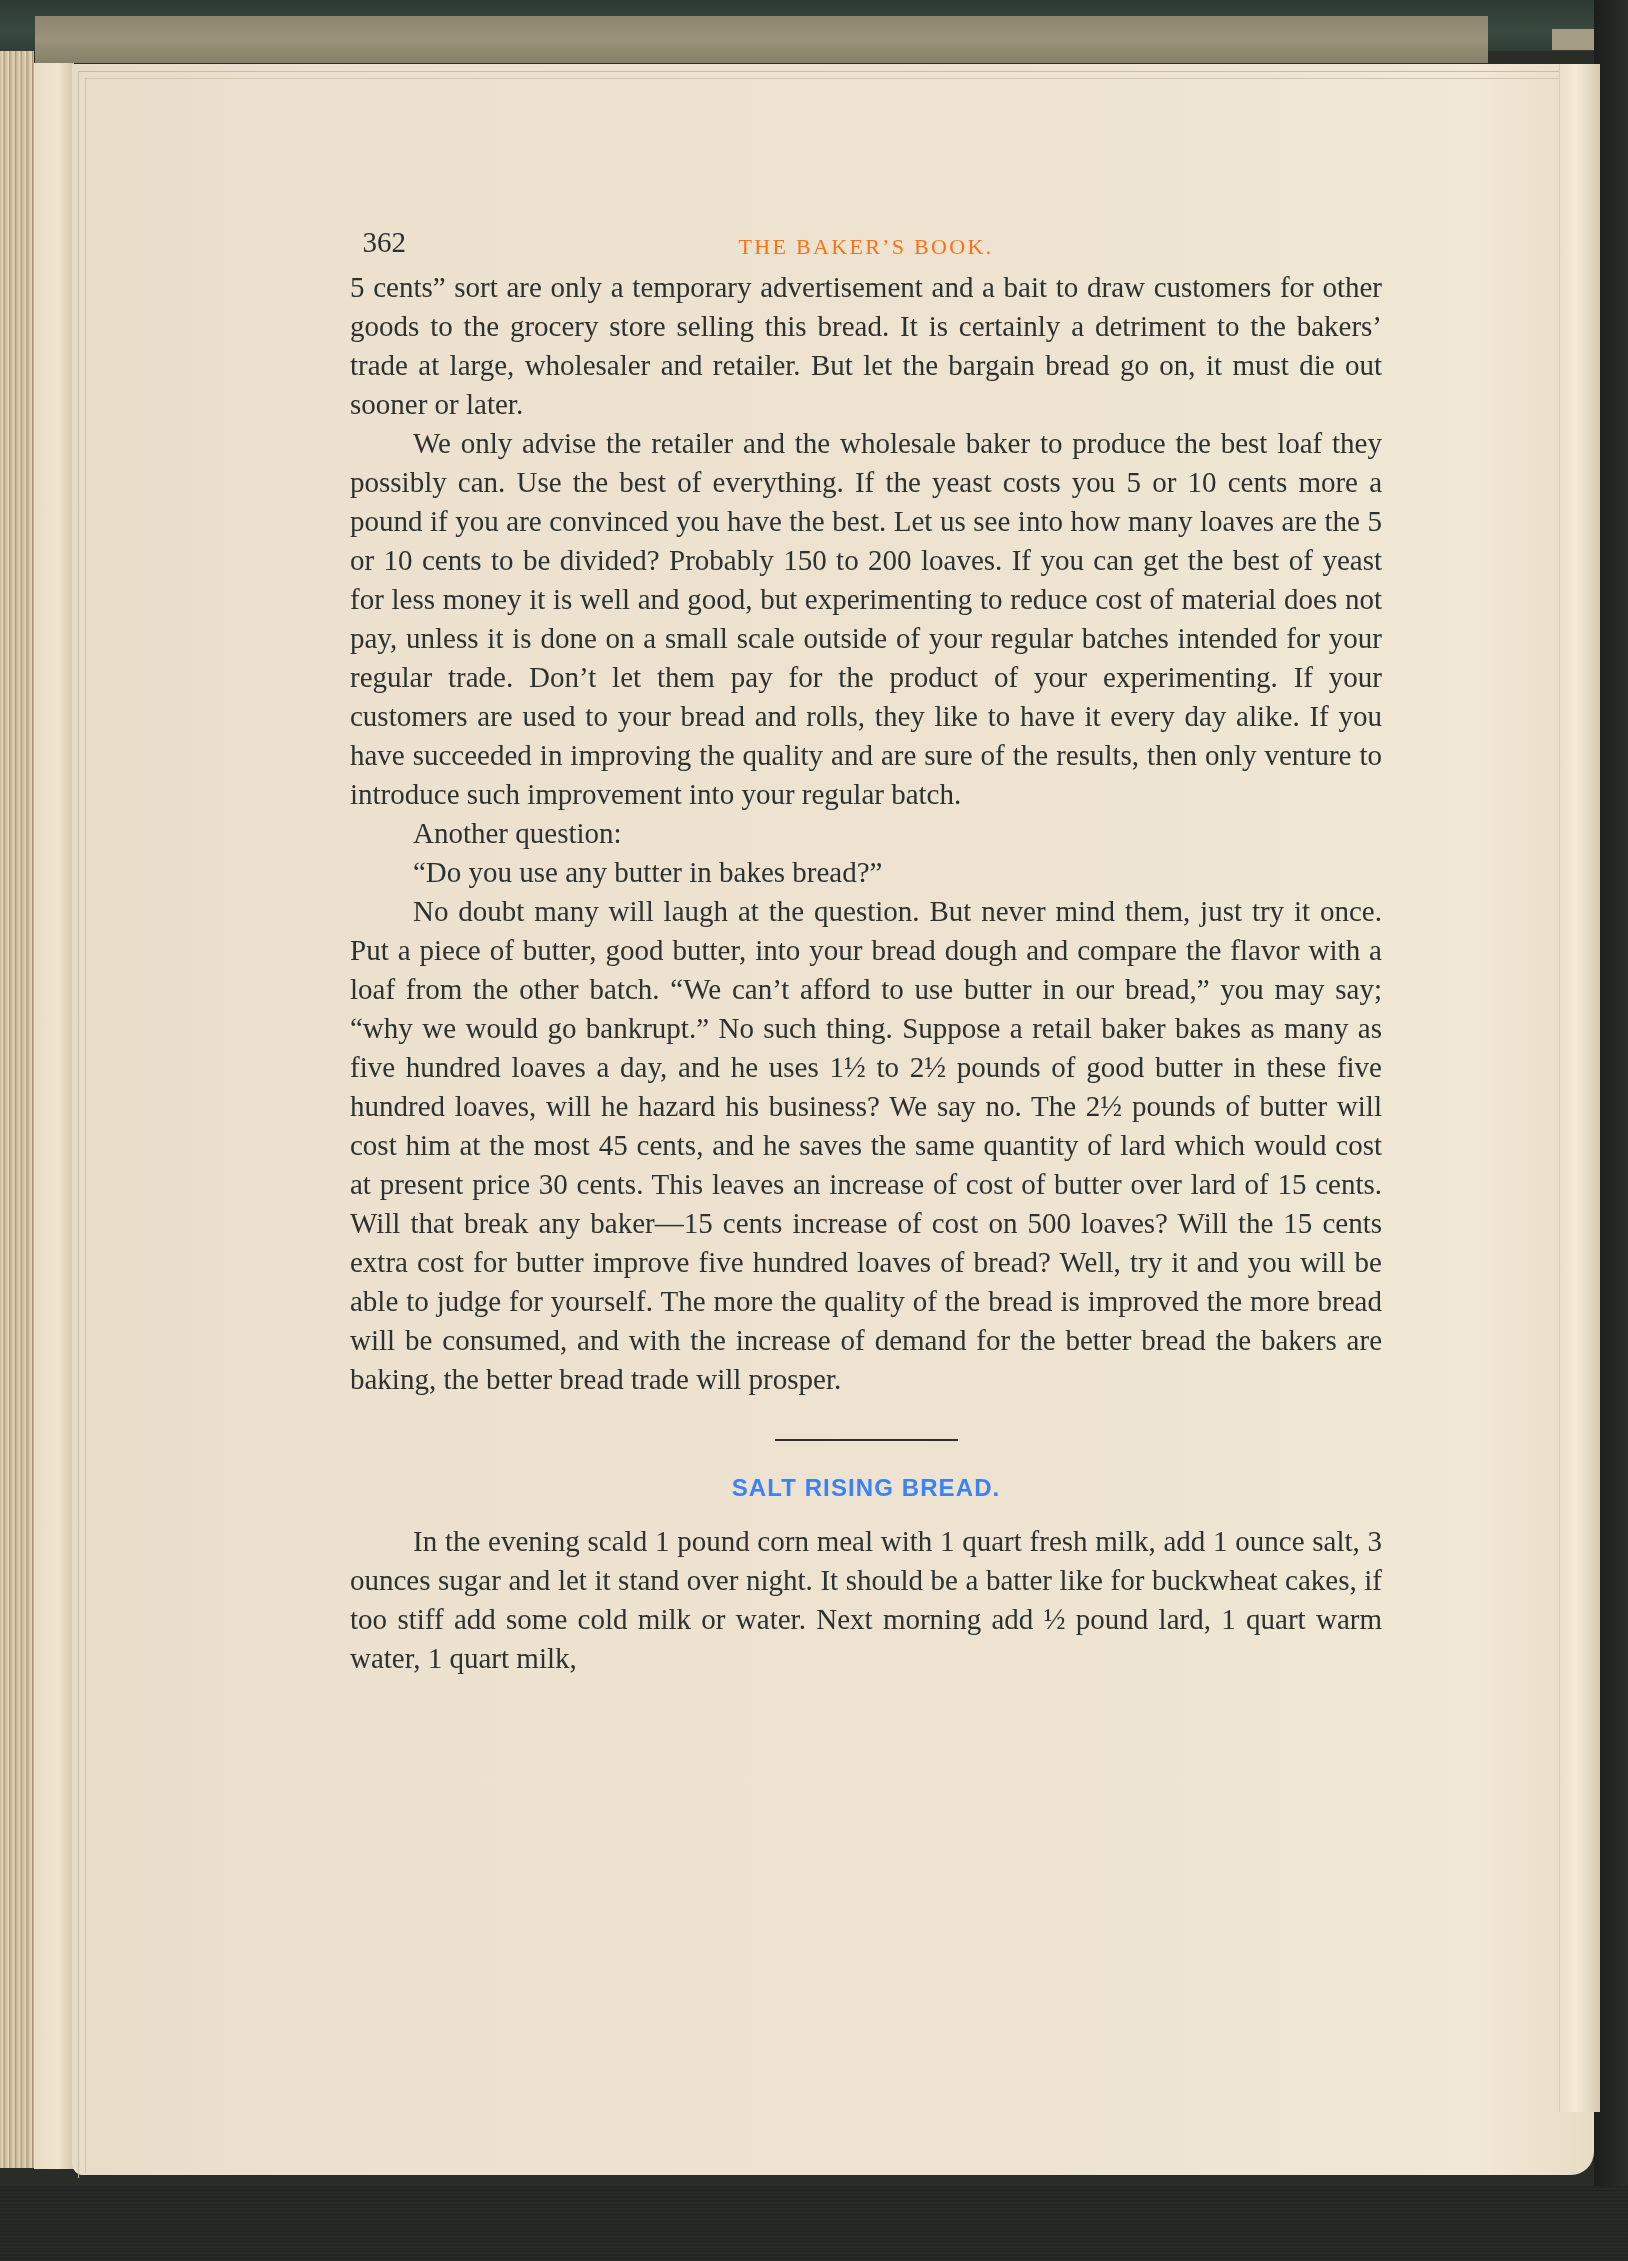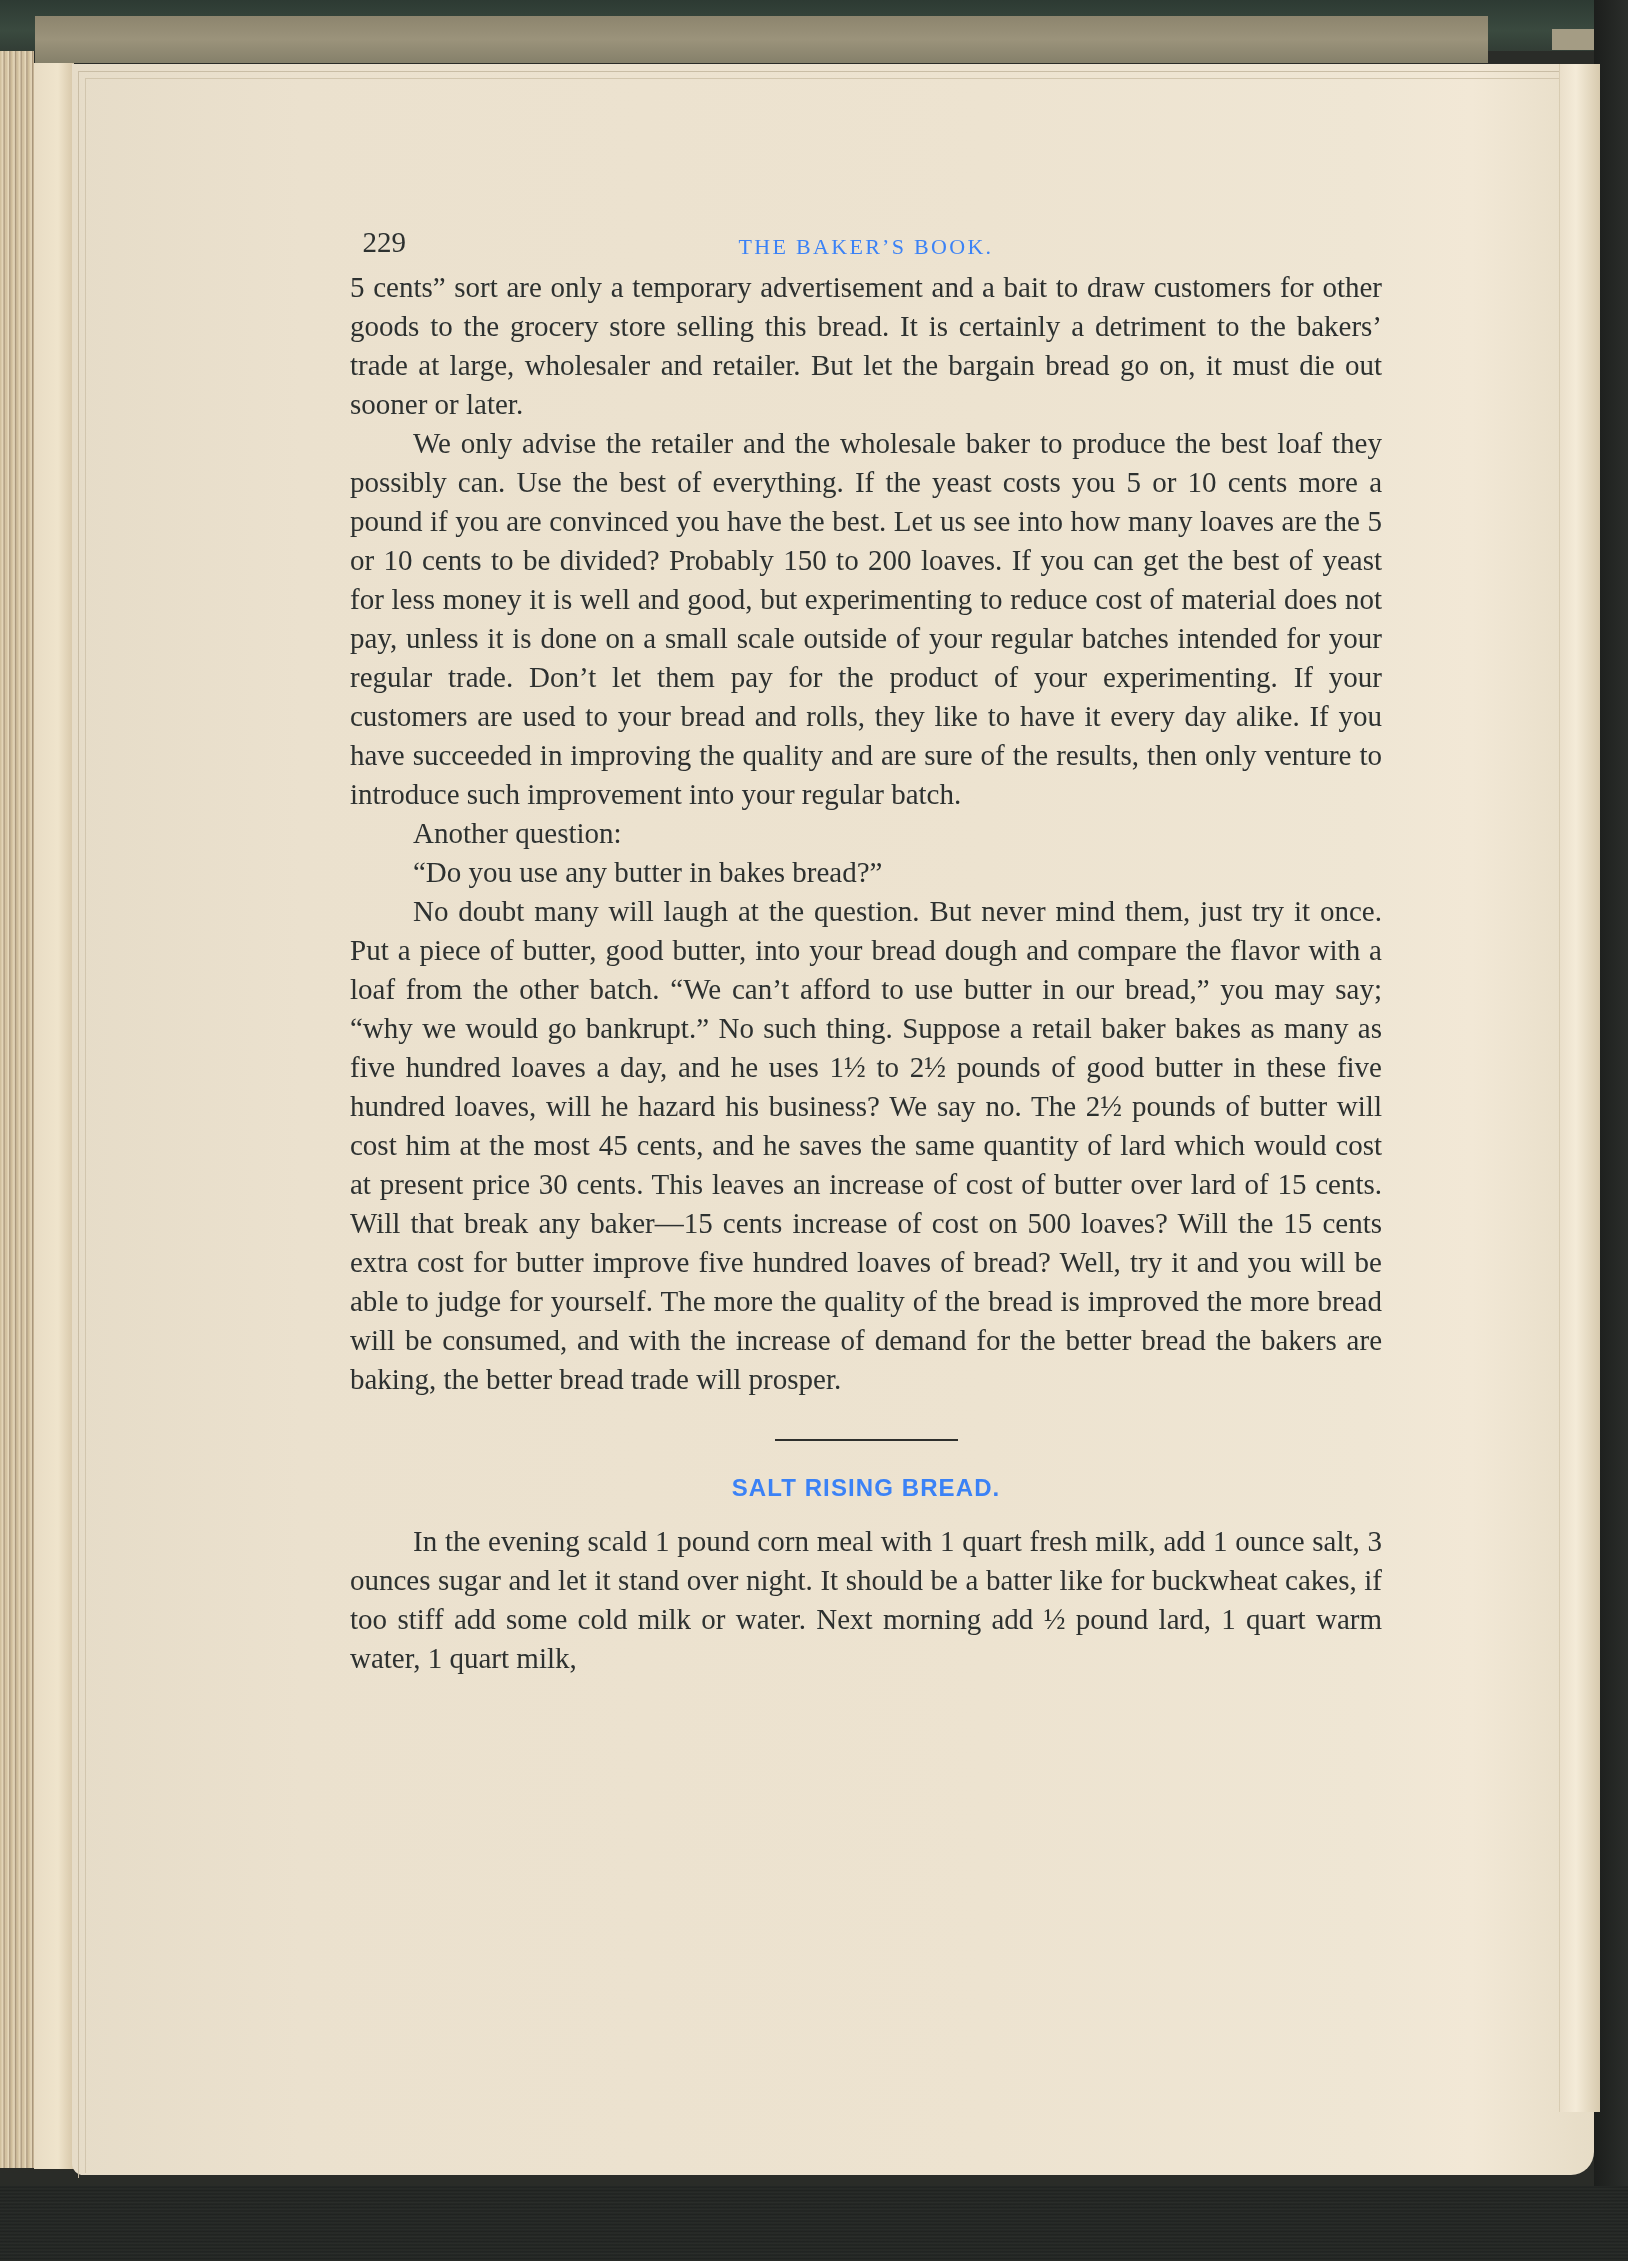--- a/index.html
+++ b/index.html
@@ -71,21 +71,21 @@
     }
     .running-head {
       position: relative; height: 51px;
     }
     .page-number {
       position: absolute; left: 12.6px; top: 5.7px;
       font-size: 29px; color: #2d3130;
     }
     .running-title {
       position: absolute; left: 0; right: 0; top: 10.3px; text-align: center;
-      font-size: 22px; letter-spacing: 2.3px; color: #3b82f6;
+      font-size: 22px; letter-spacing: 2.3px; color: #f97316;
       font-variant: small-caps;
     }
     .body-text { }
     .para { margin: 0; }
     .para.indent { text-indent: 63px; }
     .para.first { text-indent: 0; }
 
     .rule {
       width: 183px; height: 2.3px; background: #2e2f2c; margin: 40px auto 0 auto;
     }
@@ -108,21 +108,21 @@
 <div class="cover-bottom"></div>
 
 <div class="page">
   <div class="page-inner-frame"></div>
   <div class="page-inner-frame-2"></div>
 </div>
 <div class="right-fold"></div>
 
 <div class="text-block">
   <div class="running-head">
-    <span class="page-number">229</span>
+    <span class="page-number">362</span>
     <div class="running-title">THE BAKER’S BOOK.</div>
   </div>
 
   <div class="body-text">
     <p class="para first">5 cents” sort are only a temporary advertisement and a bait to draw customers for other goods to the grocery store selling this bread. It is certainly a detriment to the bakers’ trade at large, wholesaler and retailer. But let the bargain bread go on, it must die out sooner or later.</p>
     <p class="para indent">We only advise the retailer and the wholesale baker to produce the best loaf they possibly can. Use the best of everything. If the yeast costs you 5 or 10 cents more a pound if you are convinced you have the best. Let us see into how many loaves are the 5 or 10 cents to be divided? Probably 150 to 200 loaves. If you can get the best of yeast for less money it is well and good, but experimenting to reduce cost of material does not pay, unless it is done on a small scale outside of your regular batches intended for your regular trade. Don’t let them pay for the product of your experimenting. If your customers are used to your bread and rolls, they like to have it every day alike. If you have succeeded in improving the quality and are sure of the results, then only venture to introduce such improvement into your regular batch.</p>
     <p class="para indent">Another question:</p>
     <p class="para indent">“Do you use any butter in bakes bread?”</p>
     <p class="para indent">No doubt many will laugh at the question. But never mind them, just try it once. Put a piece of butter, good butter, into your bread dough and compare the flavor with a loaf from the other batch. “We can’t afford to use butter in our bread,” you may say; “why we would go bankrupt.” No such thing. Suppose a retail baker bakes as many as five hundred loaves a day, and he uses 1½ to 2½ pounds of good butter in these five hundred loaves, will he hazard his business? We say no. The 2½ pounds of butter will cost him at the most 45 cents, and he saves the same quantity of lard which would cost at present price 30 cents. This leaves an increase of cost of butter over lard of 15 cents. Will that break any baker—15 cents increase of cost on 500 loaves? Will the 15 cents extra cost for butter improve five hundred loaves of bread? Well, try it and you will be able to judge for yourself. The more the quality of the bread is improved the more bread will be consumed, and with the increase of demand for the better bread the bakers are baking, the better bread trade will prosper.</p>
   </div>

